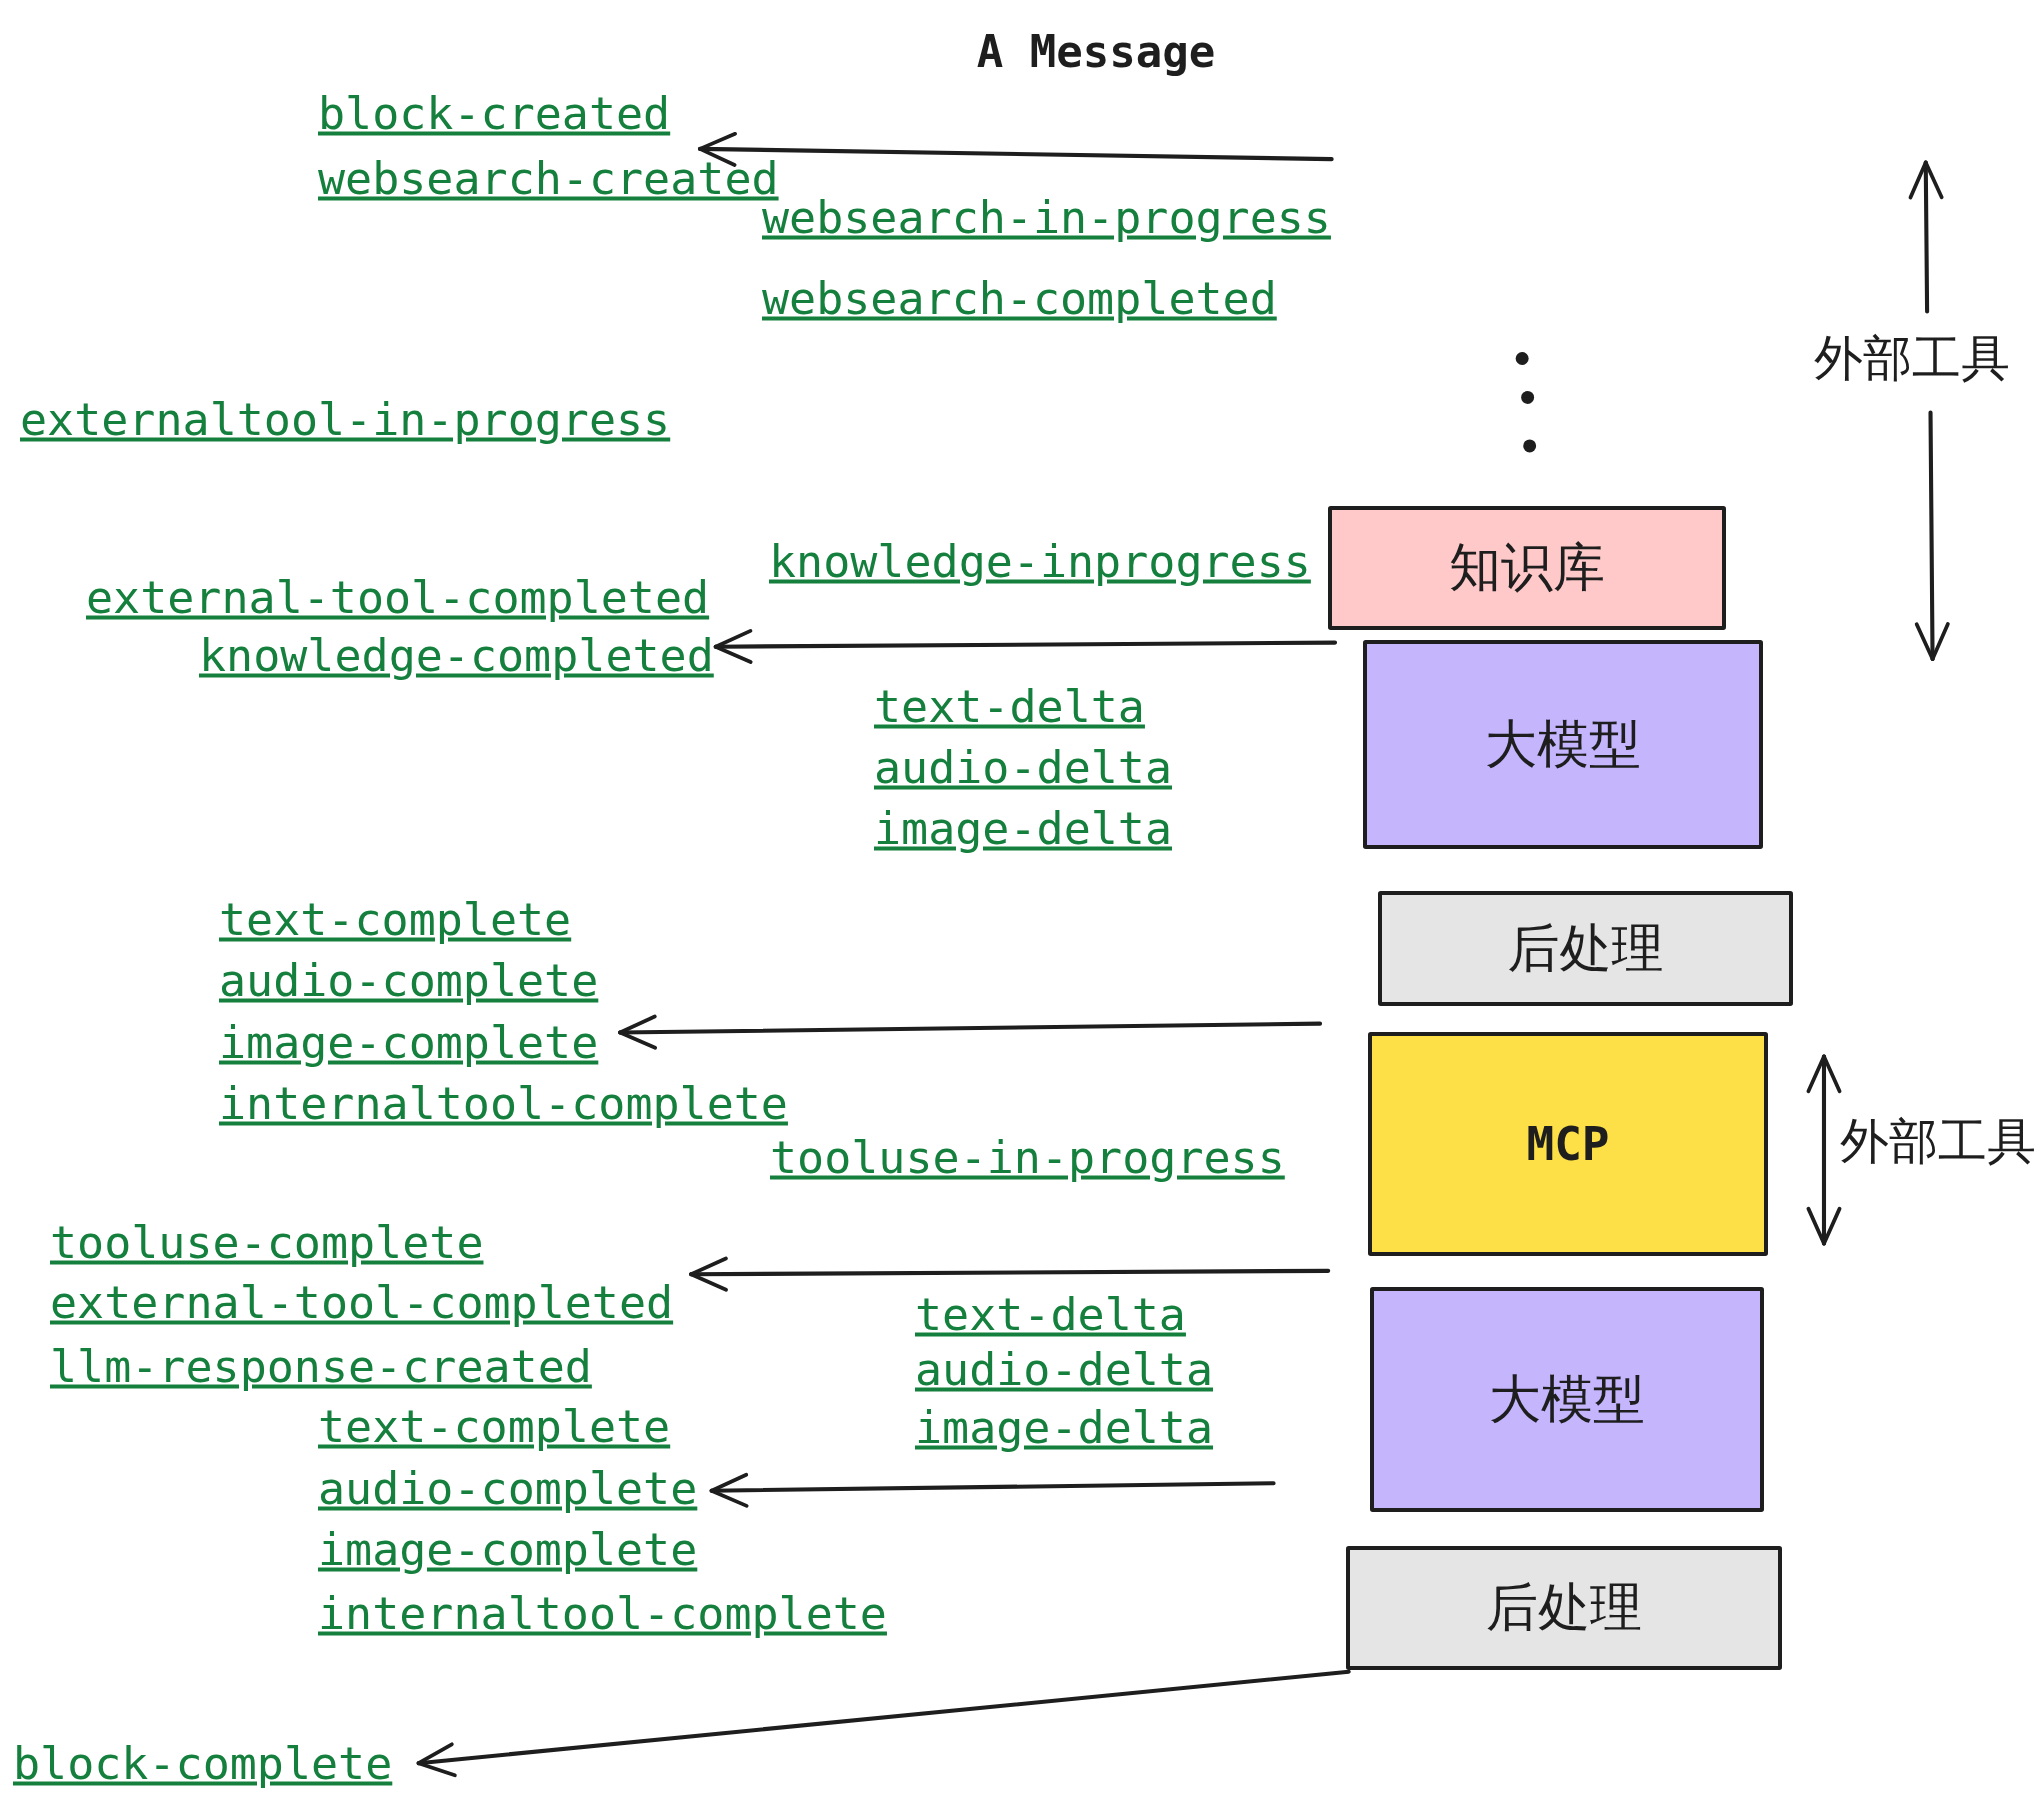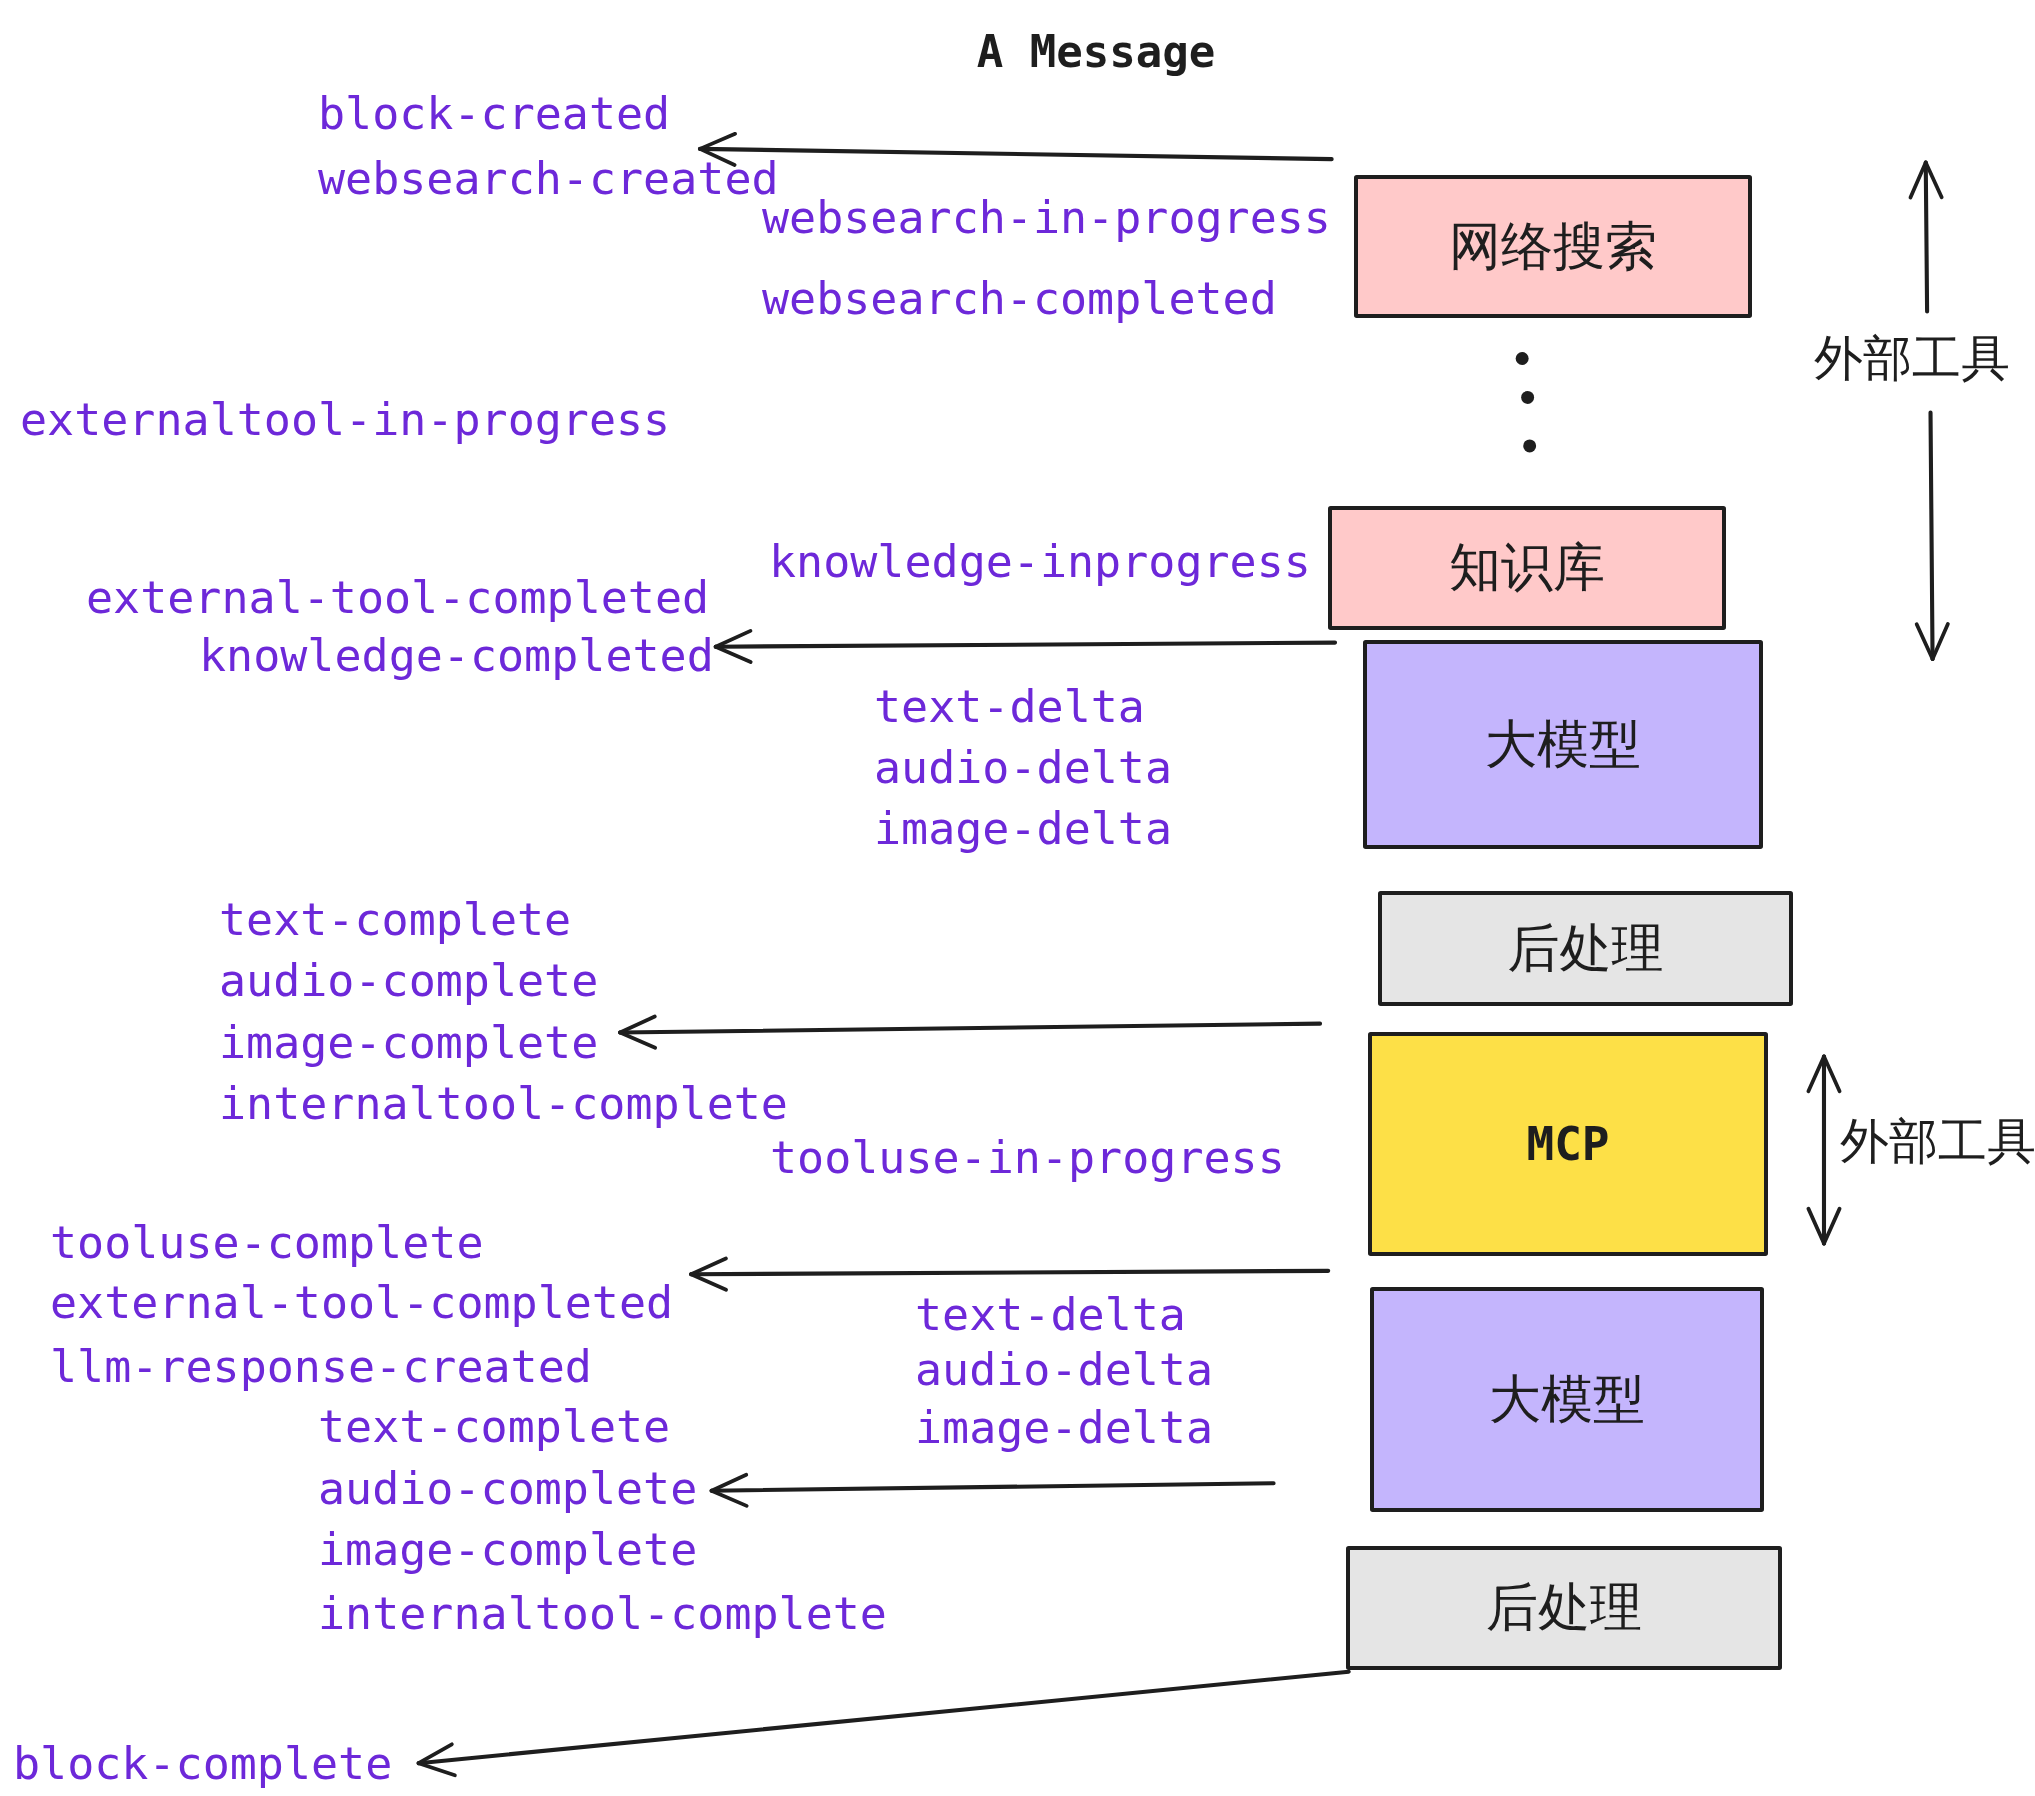--- a/index.html
+++ b/index.html
@@ -24,23 +24,24 @@
     position: absolute;
     transform: translateX(-50%);
     font: 600 44px "DejaVu Sans Mono", monospace;
     color: #1e1e1e;
     white-space: nowrap;
   }
   .evt {
     position: absolute;
     transform: translateY(-50%);
     font: 45px "DejaVu Sans Mono", monospace;
-    color: #6d28d9;
+    color: #15803d;
     white-space: nowrap;
     line-height: 1;
+    text-decoration: underline;
   }
   .box {
     position: absolute;
     border: 4.1px solid #1e1e1e;
     border-radius: 2.7px;
     display: flex;
     align-items: center;
     justify-content: center;
     box-sizing: border-box;
   }
@@ -131,23 +132,20 @@
   <div class="evt" style="left:50px;   top:1366px;">llm-response-created</div>
   <div class="evt" style="left:318px;  top:1426px;">text-complete</div>
   <div class="evt" style="left:915px; top:1314px;">text-delta</div>
   <div class="evt" style="left:915px; top:1369px;">audio-delta</div>
   <div class="evt" style="left:915px; top:1427px;">image-delta</div>
   <div class="evt" style="left:318px;  top:1488px;">audio-complete</div>
   <div class="evt" style="left:318px;  top:1549px;">image-complete</div>
   <div class="evt" style="left:318px;  top:1613px;">internaltool-complete</div>
   <div class="evt" style="left:13px;   top:1763px;">block-complete</div>
 
-  <div class="box pink" style="left:1354px; top:175px;  width:398px; height:143px;">
-    <span class="box-label">网络搜索</span>
-  </div>
   <div class="box pink" style="left:1328px; top:506px;  width:398px; height:124px;">
     <span class="box-label">知识库</span>
   </div>
   <div class="box green" style="left:1363px; top:640px;  width:400px; height:209px;">
     <span class="box-label">大模型</span>
   </div>
   <div class="box white" style="left:1378px; top:891px; width:415px; height:115px;">
     <span class="box-label">后处理</span>
   </div>
   <div class="box yellow" style="left:1368px; top:1032px; width:400px; height:224px;">

